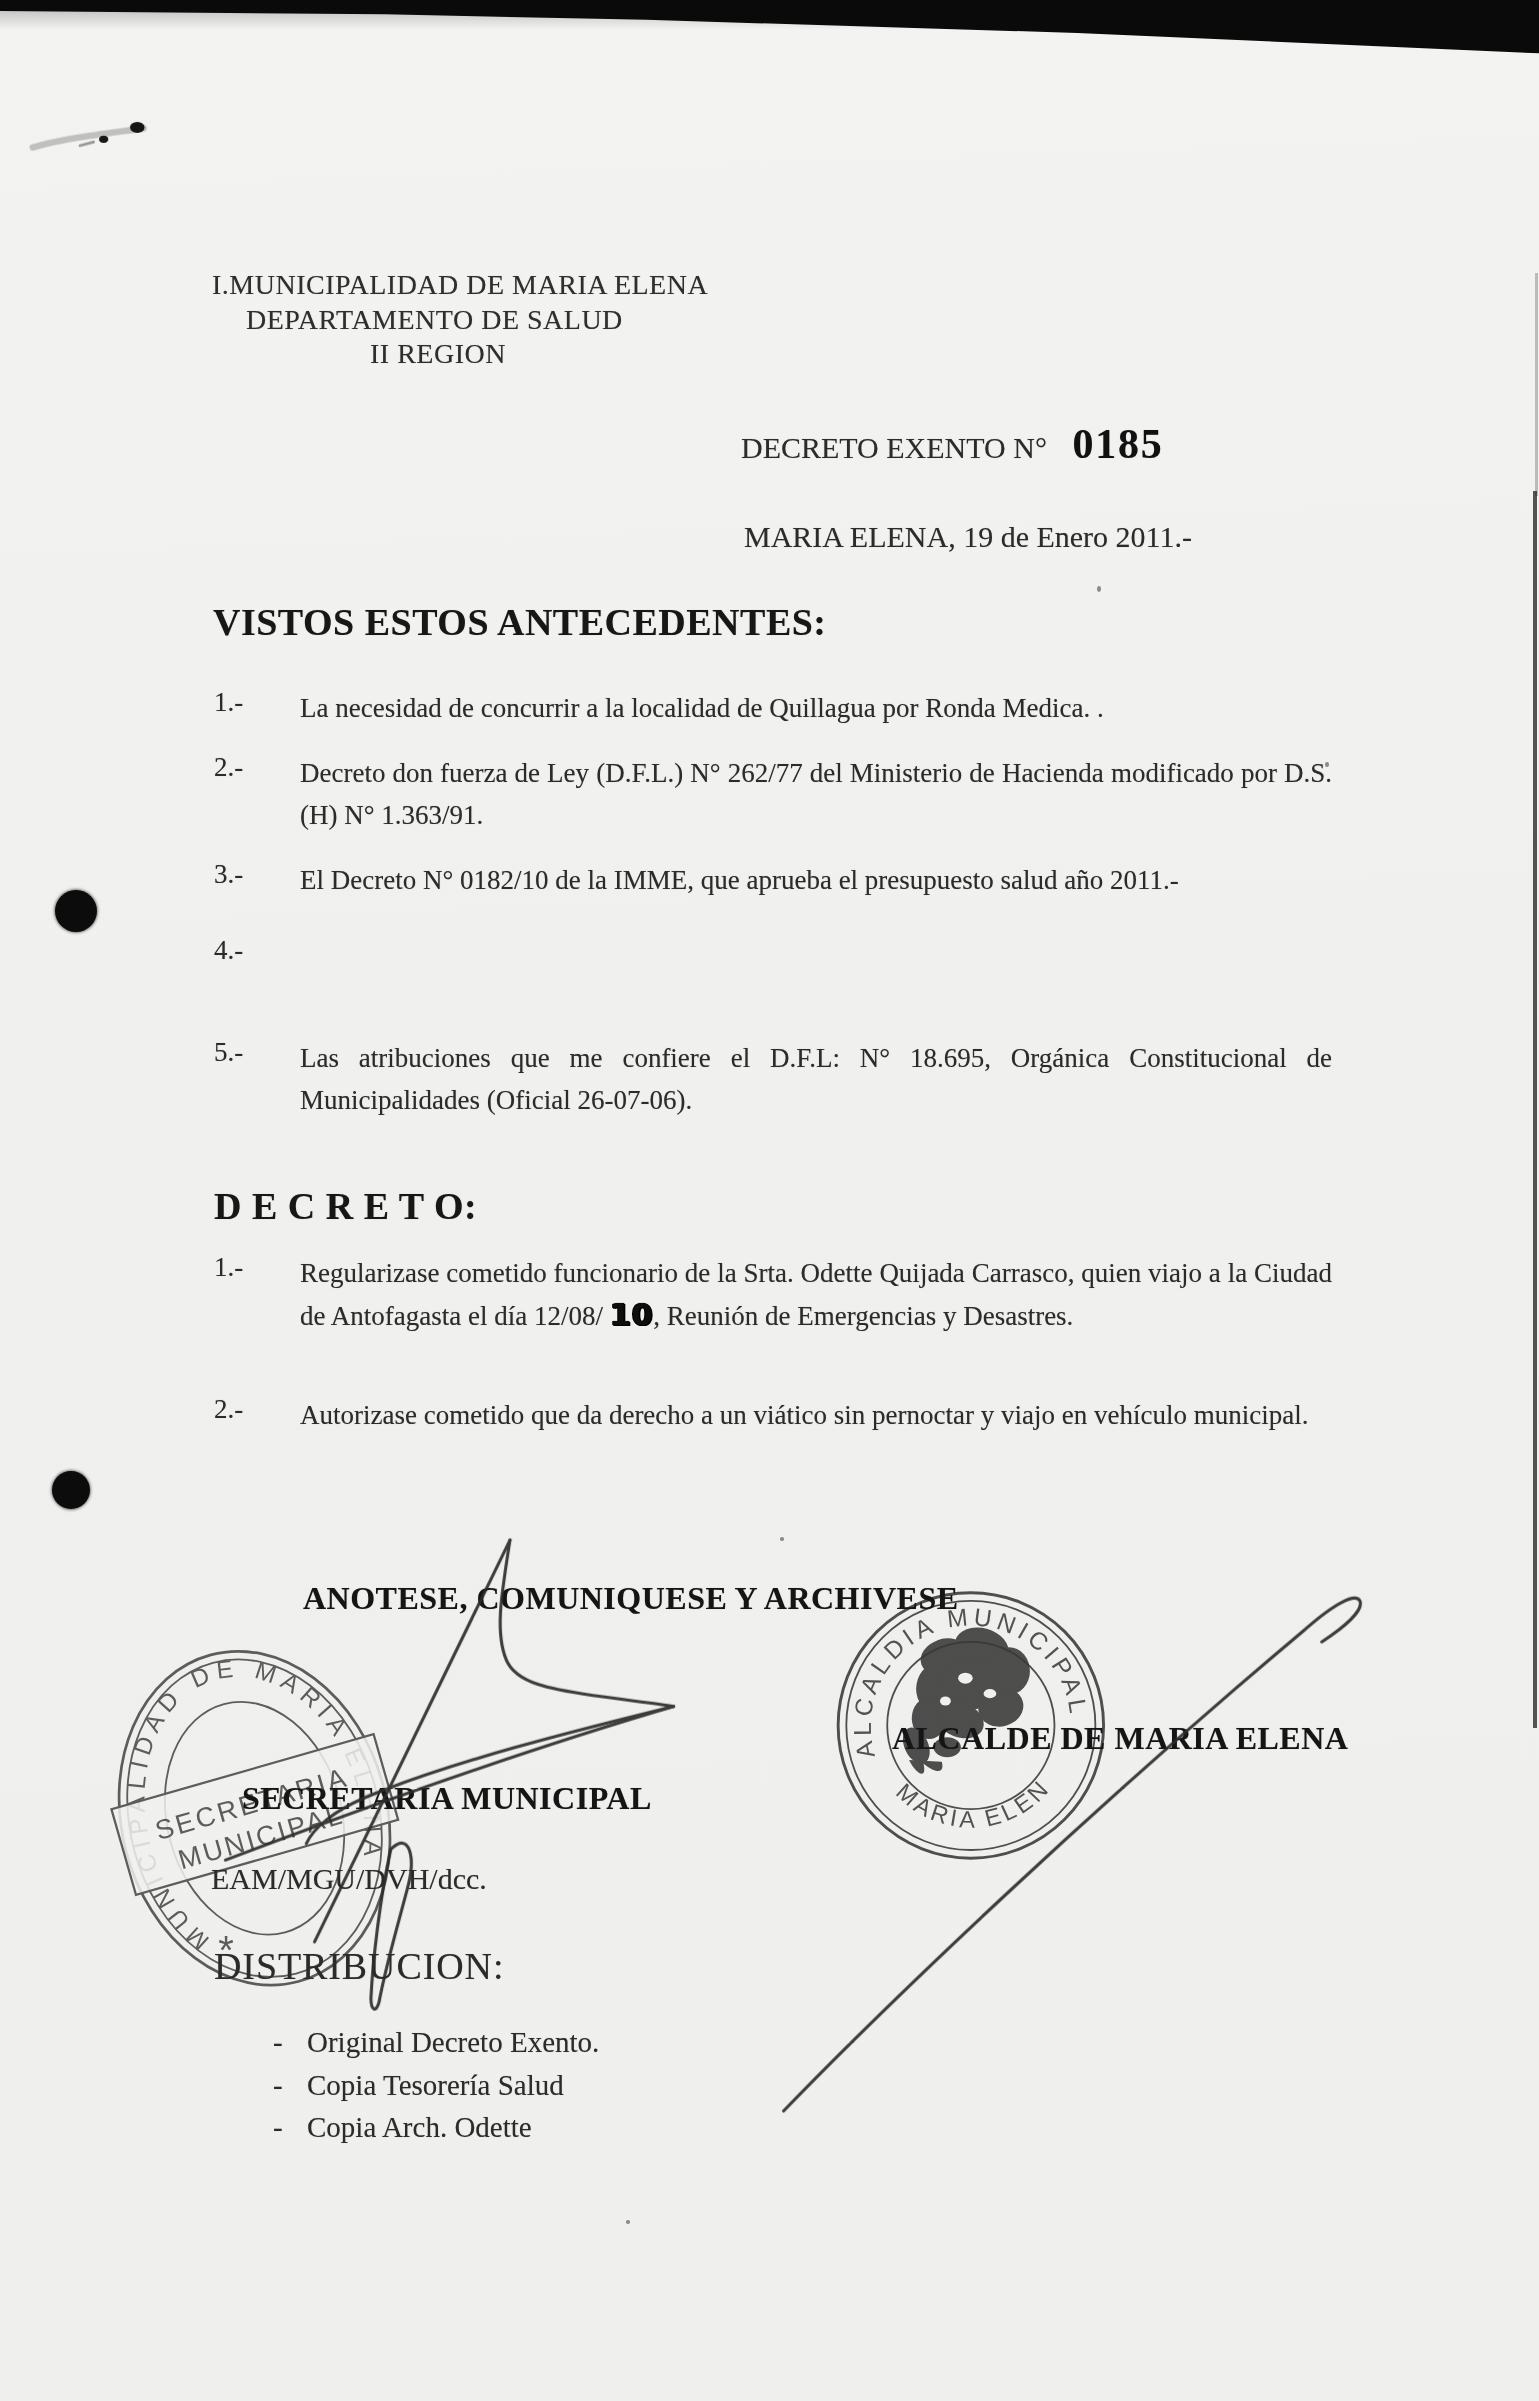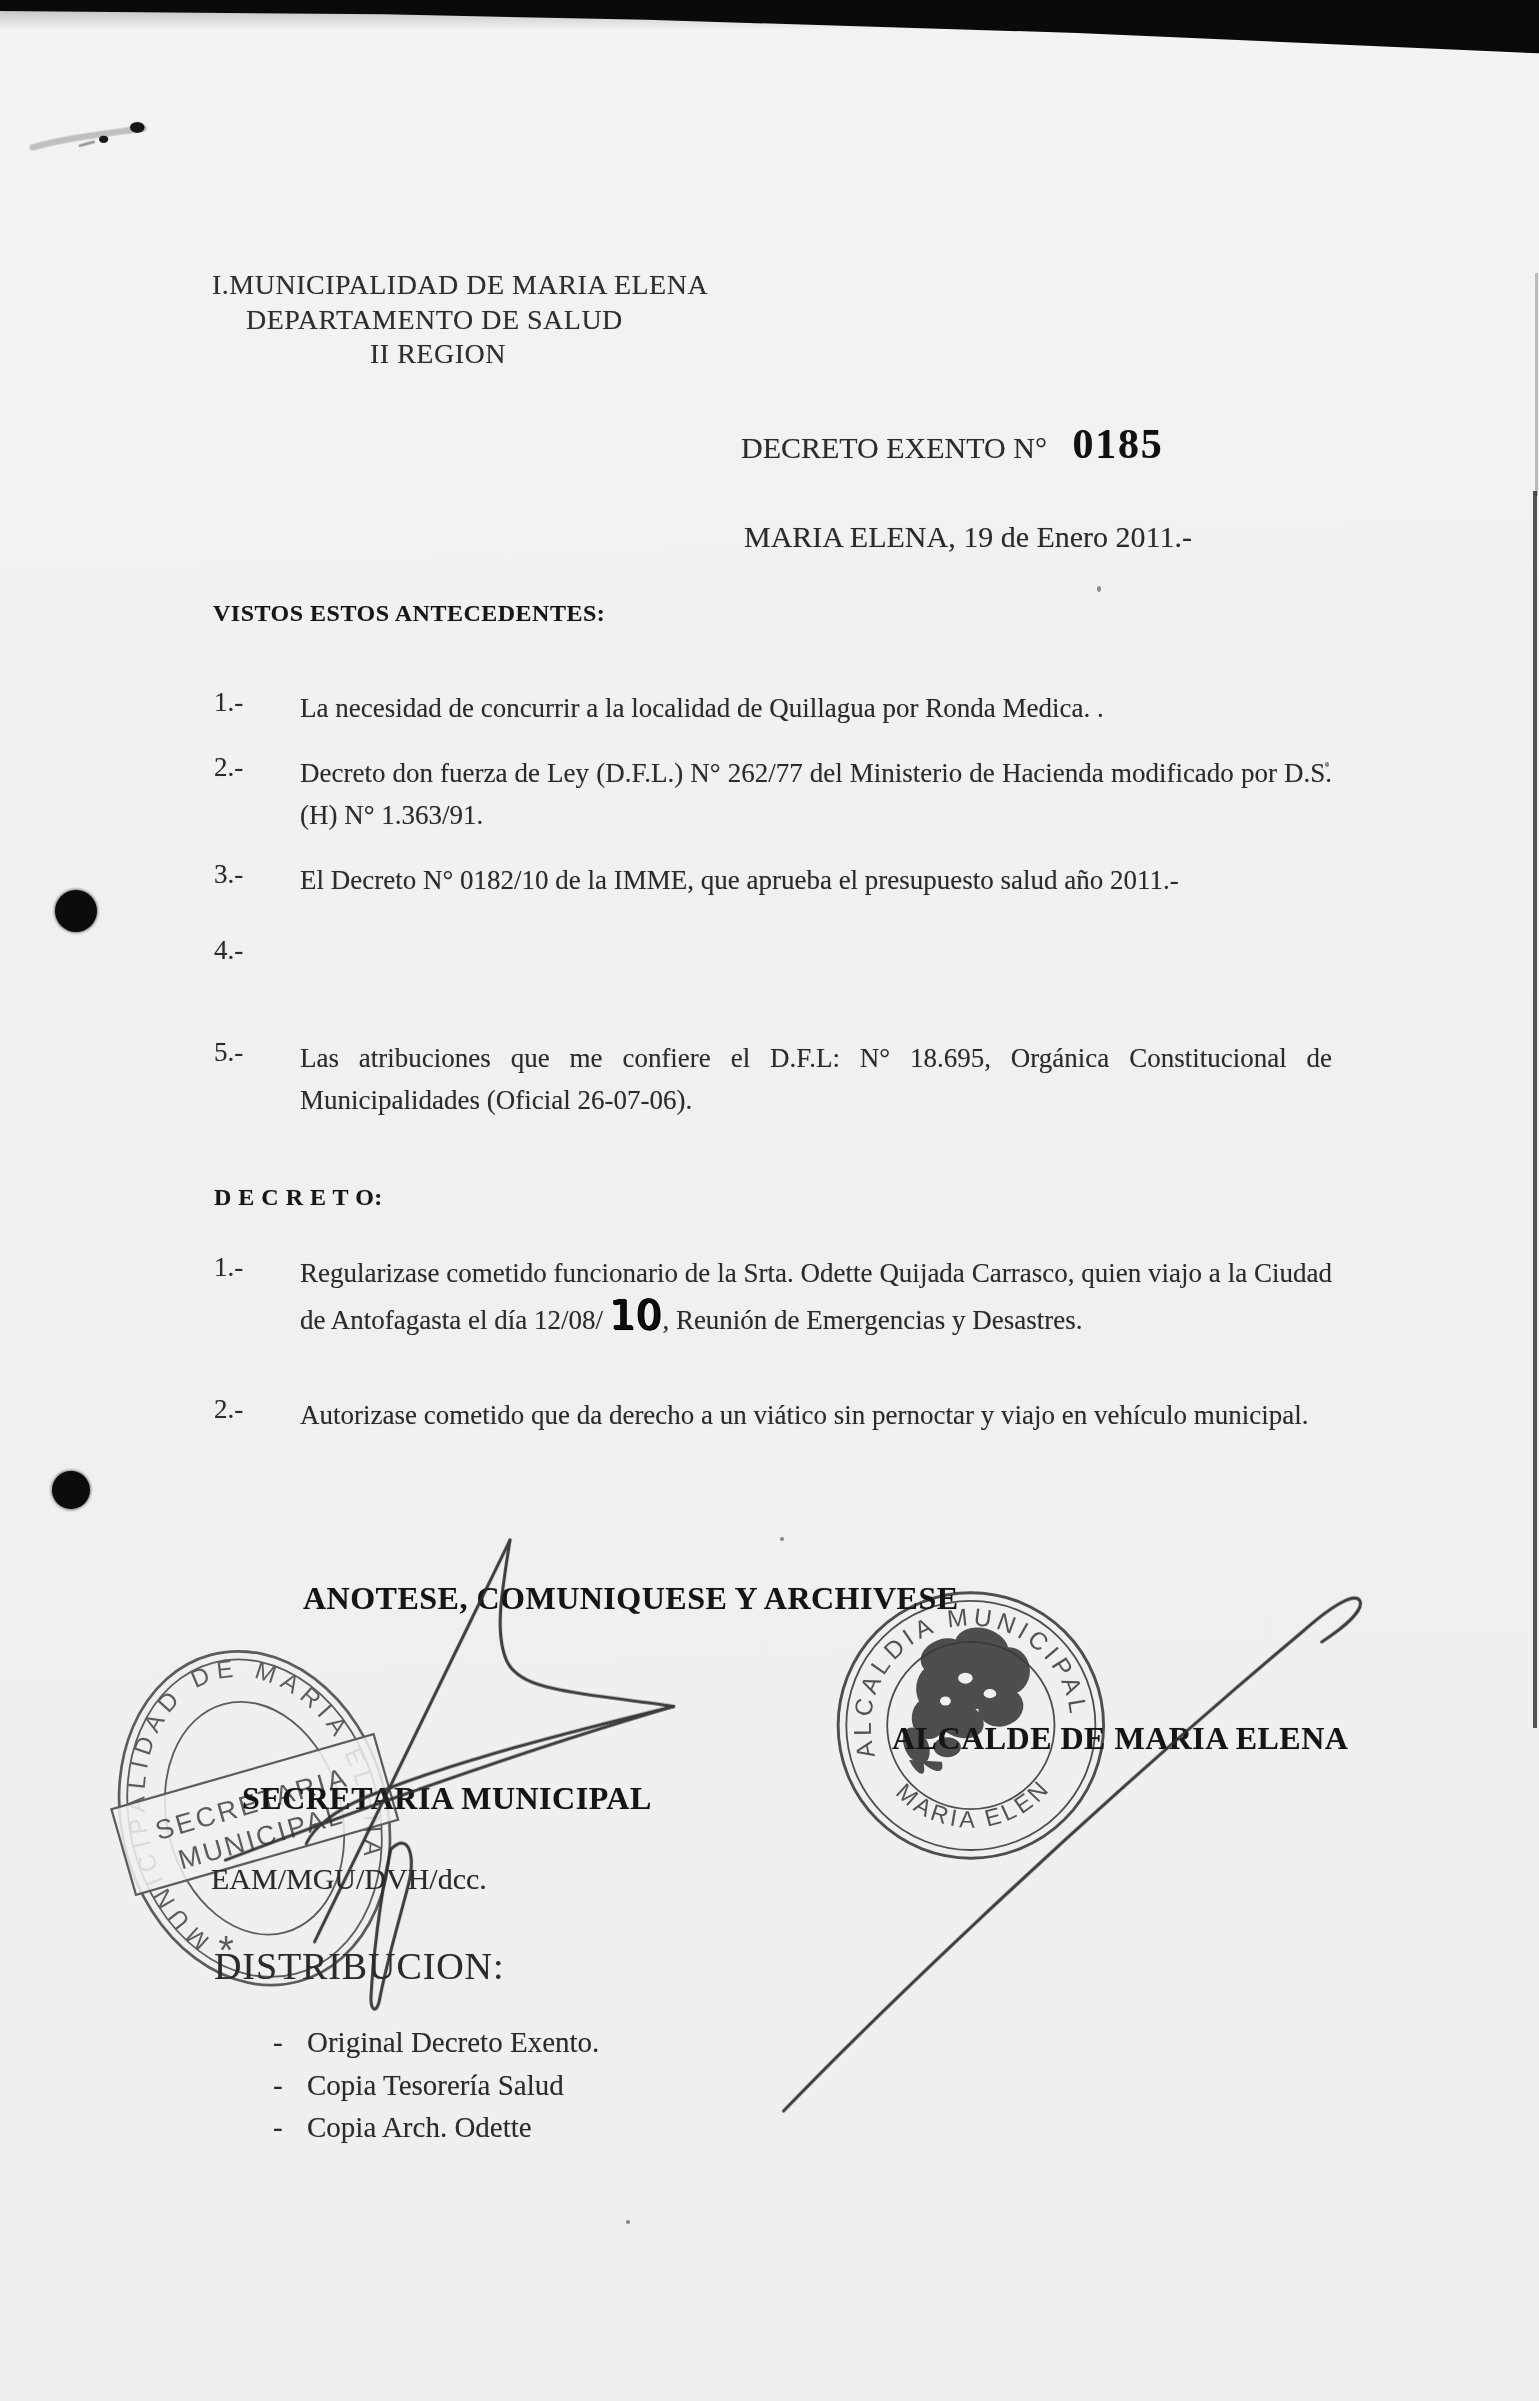--- a/index.html
+++ b/index.html
@@ -17,33 +17,33 @@
   .edge-line-faint{position:absolute;left:1535px;top:273px;width:2.7px;height:223px;background:rgba(22,22,22,.25);z-index:5;}
   .punch{position:absolute;background:#0c0c0c;border-radius:50%;box-shadow:0 0 2.7px 0.9px rgba(15,15,15,.55);z-index:4;}
   .speck{position:absolute;background:rgba(40,40,40,.5);border-radius:50%;z-index:2;}
 
   .txt{position:absolute;z-index:2;text-shadow:0 0 0.9px rgba(45,45,45,.35);}
   .hdr{font-size:28px;letter-spacing:0.5px;color:#2e2e2e;}
   .decree-line{display:flex;align-items:baseline;gap:25.5px;font-family:Liberation Serif, serif;}
   .decree-label{font-size:30px;}
   .decree-num{font-size:42px;font-weight:700;letter-spacing:1.8px;color:#111;}
   .dateline{font-size:30px;}
-  .h-sec{font-size:24px;font-weight:700;letter-spacing:0.5px;color:#171717;text-align:center;}
+  .h-sec{font-size:38px;font-weight:700;letter-spacing:0.5px;color:#171717;text-align:center;}
   .item-num{position:absolute;left:214px;font-size:27px;z-index:2;text-shadow:0 0 0.9px rgba(45,45,45,.35);}
   .item-text{position:absolute;left:300px;width:1032px;font-size:27px;line-height:42px;
              text-align:justify;z-index:2;text-shadow:0 0 0.9px rgba(45,45,45,.35);}
   .closing{font-size:32px;font-weight:700;letter-spacing:0.5px;color:#151515;}
   .sig-title{font-size:32px;font-weight:700;letter-spacing:0.5px;color:#151515;}
   .initials{font-size:30px;}
   .dist-h{font-size:38px;letter-spacing:0.9px;}
   .dist-row{position:absolute;z-index:2;font-size:29px;text-shadow:0 0 0.9px rgba(45,45,45,.35);}
   .dist-dash{position:absolute;left:273px;}
   .dist-label{position:absolute;left:307px;white-space:nowrap;}
   .hand-mark{
-    font-family:"DejaVu Sans",sans-serif;font-weight:400;font-size:40px;color:#0e0e0e;letter-spacing:0.9px;
+    font-family:"DejaVu Sans",sans-serif;font-weight:700;font-size:30px;color:#0e0e0e;letter-spacing:0.9px;
     text-shadow:0 0 0.9px #000,0.9px 0 0 #000,-0.9px 0 0 #000,0 0.9px 0 #000,1.8px 0.9px 0 #000;
   }
   svg.layer{position:absolute;left:0;top:0;pointer-events:none;}
   #stamps-layer{z-index:1;}
   #sig-layer{z-index:3;}
   .stamp-text{font-family:"Liberation Sans",sans-serif;fill:#3d3d3d;}
 </style>
 </head>
 <body>
 

